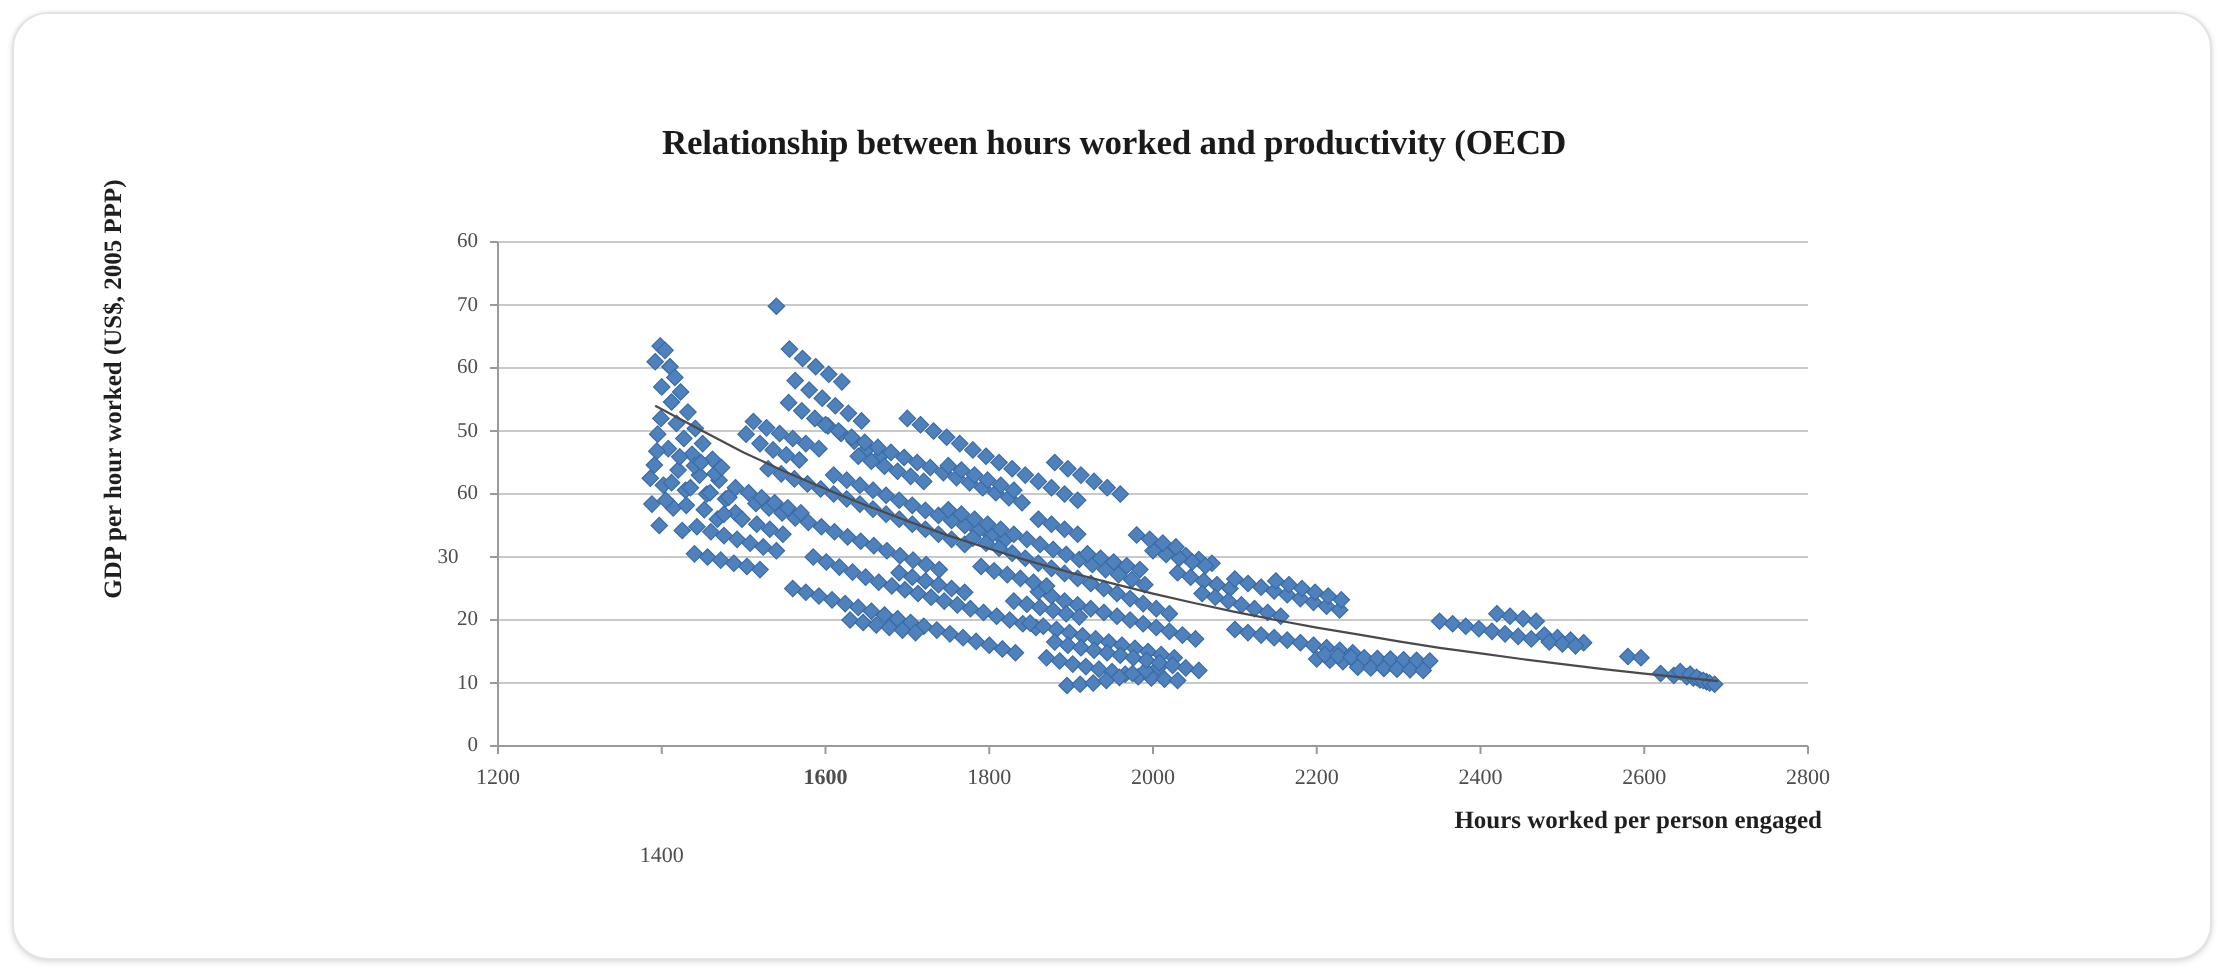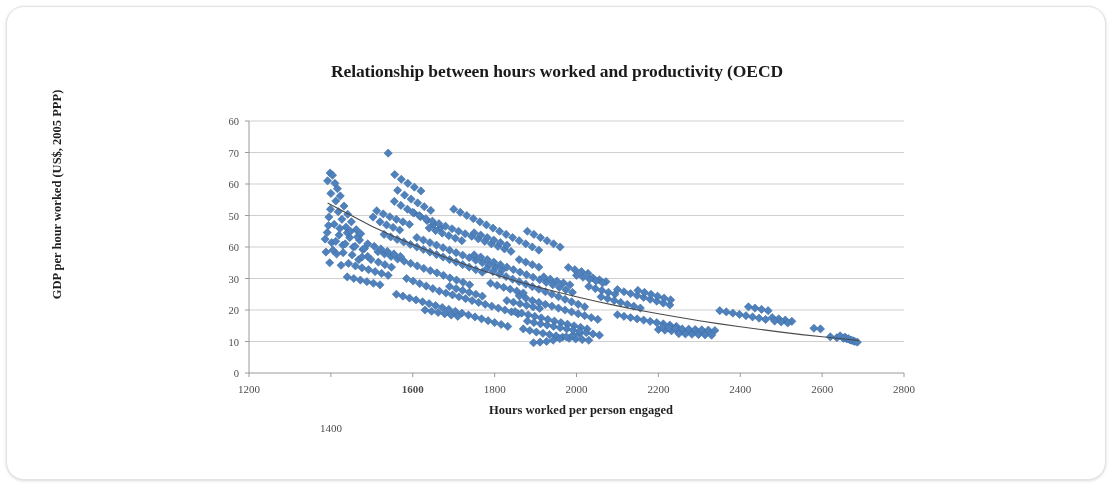--- a/index.html
+++ b/index.html
@@ -71,21 +71,21 @@
     font-weight: bold;
     font-size: 12.5px;
     color: #1f1f1f;
     white-space: nowrap;
   }
   .x-axis-title {
     position: absolute;
     left: 244px;
     top: 396px;
     width: 660px;
-    text-align: center;
+    text-align: right;
     font-family: "Liberation Serif", serif;
     font-weight: bold;
     font-size: 12.5px;
     color: #1f1f1f;
   }
   .y-tick-label {
     position: absolute;
     width: 30px;
     text-align: right;
     font-family: "Liberation Serif", serif;
@@ -122,21 +122,21 @@
 
       <div class="plot-wrap">
 
         <div class="y-axis-title">GDP per hour worked (US$, 2005 PPP)</div>
         <div class="x-axis-title">Hours worked per person engaged</div>
 
         <div id="y-tick-labels">
             <div class="y-tick-label" style="left: 202px; top: 366px;">0</div>
             <div class="y-tick-label" style="left: 202px; top: 334.5px;">10</div>
             <div class="y-tick-label" style="left: 202px; top: 303px;">20</div>
-            <div class="y-tick-label" style="left: 202px; top: 271.5px;">30</div>
+            <div class="y-tick-label" style="left: 202px; top: 271.5px; text-align: center;">30</div>
             <div class="y-tick-label" style="left: 202px; top: 240px;">60</div>
             <div class="y-tick-label" style="left: 202px; top: 208.5px;">50</div>
             <div class="y-tick-label" style="left: 202px; top: 177px;">60</div>
             <div class="y-tick-label" style="left: 202px; top: 145.5px;">70</div>
             <div class="y-tick-label" style="left: 202px; top: 114px;">60</div>
           </div>
         <div id="x-tick-labels">
             <div class="x-tick-label" style="left: 215px;">1200</div>
             <div class="x-tick-label" style="left: 296.875px; margin-top: 39px;">1400</div>
             <div class="x-tick-label" style="left: 378.75px; font-weight: bold;">1600</div>

